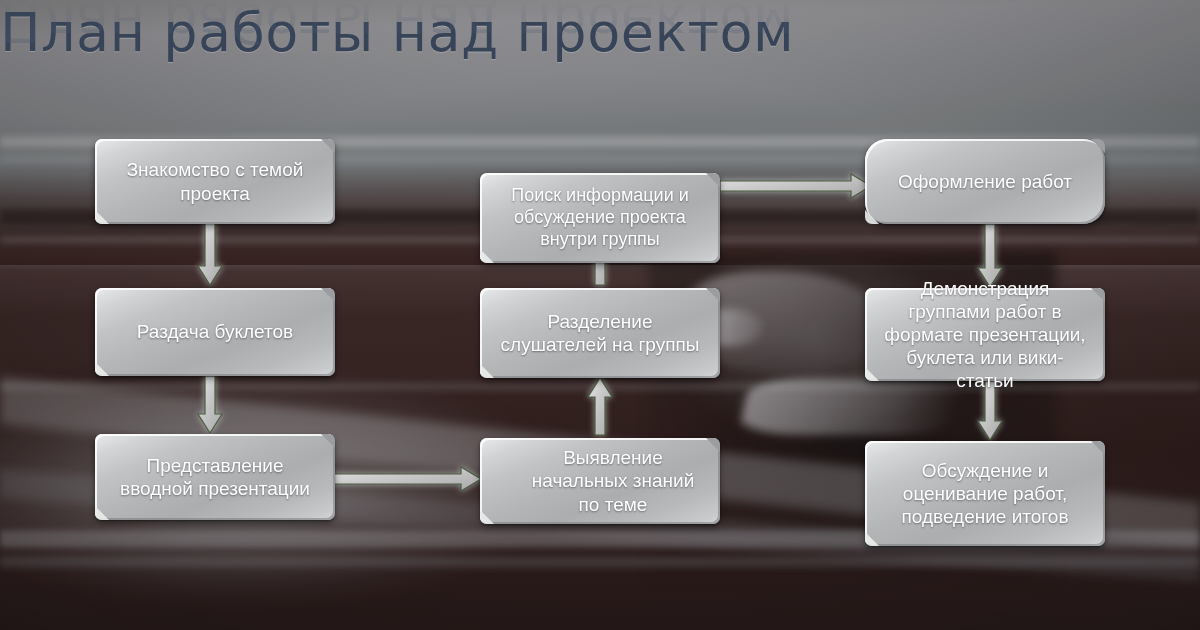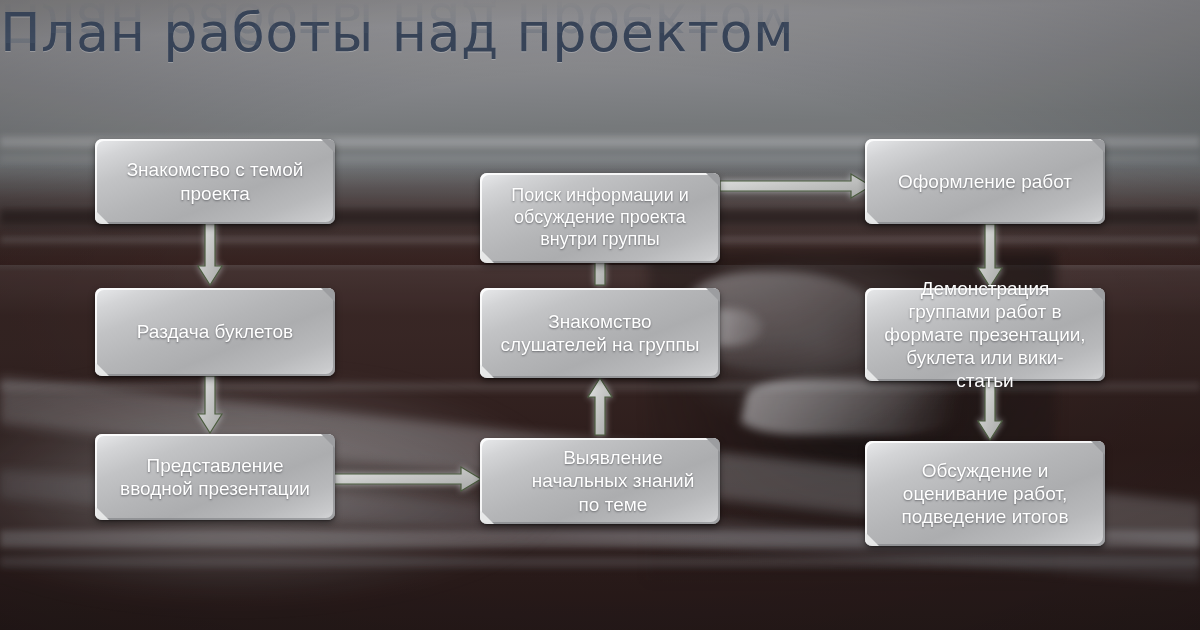--- a/index.html
+++ b/index.html
@@ -295,28 +295,28 @@
 
   <div class="node sz-lg" style="left:95px;top:434px;width:240px;height:86px;">
     <span>Представление вводной презентации</span>
   </div>
 
   <div class="node sz-lg" style="left:480px;top:438px;width:240px;height:86px;padding-left:40px;">
     <span>Выявление начальных знаний по теме</span>
   </div>
 
   <div class="node sz-lg" style="left:480px;top:288px;width:240px;height:90px;">
-    <span>Знакомство слушателей на группы</span>
+    <span>Разделение слушателей на группы</span>
   </div>
 
   <div class="node sz-md" style="left:480px;top:134px;width:240px;height:90px;margin-top:39px;">
     <span>Поиск информации и обсуждение проекта внутри группы</span>
   </div>
 
-  <div class="node sz-lg" style="left:865px;top:139px;width:240px;height:85px;">
+  <div class="node sz-lg" style="left:865px;top:139px;width:240px;height:85px;border-radius:22px;">
     <span>Оформление работ</span>
   </div>
 
   <div class="node sz-sm" style="left:865px;top:288px;width:240px;height:93px;">
     <span>Демонстрация группами работ в формате презентации, буклета или вики-статьи</span>
   </div>
 
   <div class="node sz-lg" style="left:865px;top:441px;width:240px;height:105px;">
     <span>Обсуждение и оценивание работ, подведение итогов</span>
   </div>

